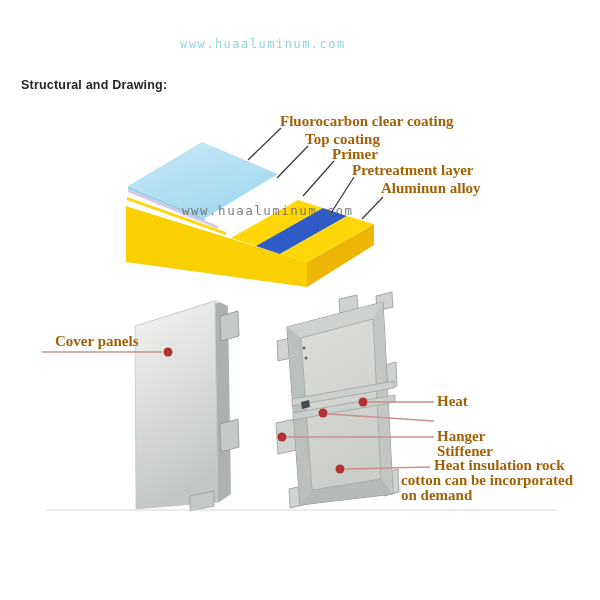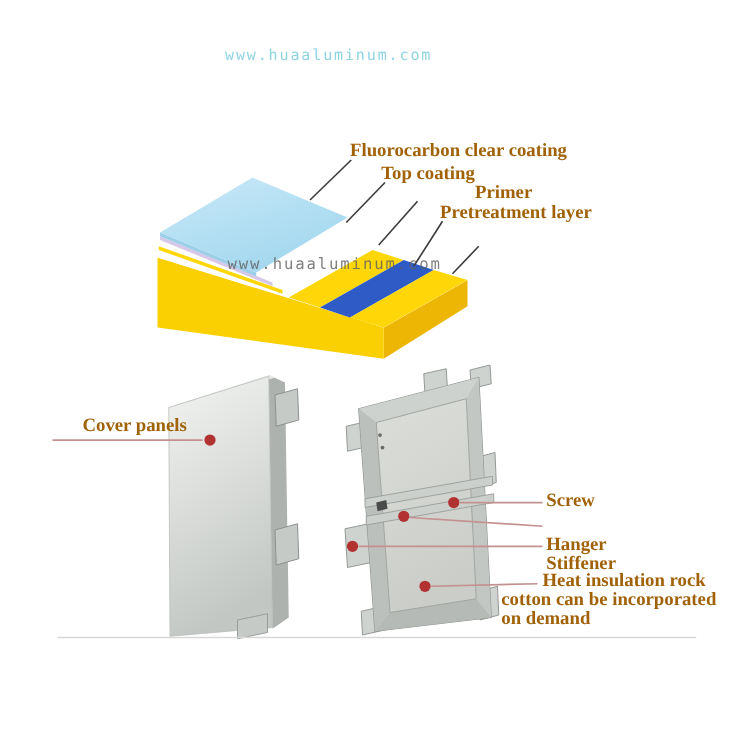--- a/index.html
+++ b/index.html
@@ -19,24 +19,24 @@
     font-size:12.5px;color:#262626;letter-spacing:.2px;
   }
   .wm{
     position:absolute;font-family:"DejaVu Sans Mono",monospace;
     white-space:nowrap;letter-spacing:1.5px;
   }
   .wm-top{left:180px;top:37px;font-size:12px;color:rgba(125,205,222,.85);}
   .wm-mid{left:182px;top:203px;font-size:12.5px;color:rgba(95,95,95,.8);}
   .l-fluoro{left:280px;top:113px;}
   .l-topcoat{left:305px;top:131px;}
-  .l-primer{left:332px;top:146px;margin-left:48px;}
+  .l-primer{left:332px;top:146px;}
   .l-pretreat{left:352px;top:162px;}
   .l-alum{left:381px;top:180px;}
-  .l-cover{left:66px;top:333px;}
+  .l-cover{left:55px;top:333px;}
   .l-screw{left:437px;top:393px;}
   .l-stiff{left:437px;top:411px;margin-top:32px;}
   .l-hanger{left:437px;top:428px;}
   .l-heat1{left:434px;top:457px;}
   .l-heat2{left:401px;top:472px;}
   .l-heat3{left:401px;top:487px;}
 </style>
 </head>
 <body>
 
@@ -134,30 +134,32 @@
 
       <circle cx="363" cy="402" r="4.5" fill="#b23131"></circle>
       <circle cx="323" cy="413" r="4.5" fill="#b23131"></circle>
       <circle cx="282" cy="437" r="4.5" fill="#b23131"></circle>
       <circle cx="340" cy="469" r="4.5" fill="#b23131"></circle>
     </g>
 
     <line x1="46" y1="510" x2="557" y2="510" stroke-width="1.2" stroke="#d8d8d8"></line>
   </svg>
 
+  <div class="title">Structural and Drawing:</div>
 
   <div class="wm wm-top">www.huaaluminum.com</div>
   <div class="wm wm-mid">www.huaaluminum.com</div>
 
   <div class="lbl l-fluoro">Fluorocarbon clear coating</div>
   <div class="lbl l-topcoat">Top coating</div>
   <div class="lbl l-primer">Primer</div>
   <div class="lbl l-pretreat">Pretreatment layer</div>
+  <div class="lbl l-alum">Aluminun alloy</div>
 
   <div class="lbl l-cover">Cover panels</div>
-  <div class="lbl l-screw">Screw</div>
+  <div class="lbl l-screw">Heat</div>
   <div class="lbl l-stiff">Stiffener</div>
   <div class="lbl l-hanger">Hanger</div>
   <div class="lbl l-heat1">Heat insulation rock</div>
   <div class="lbl l-heat2">cotton can be incorporated</div>
   <div class="lbl l-heat3">on demand</div>
 
 </div>
 
 </body></html>

